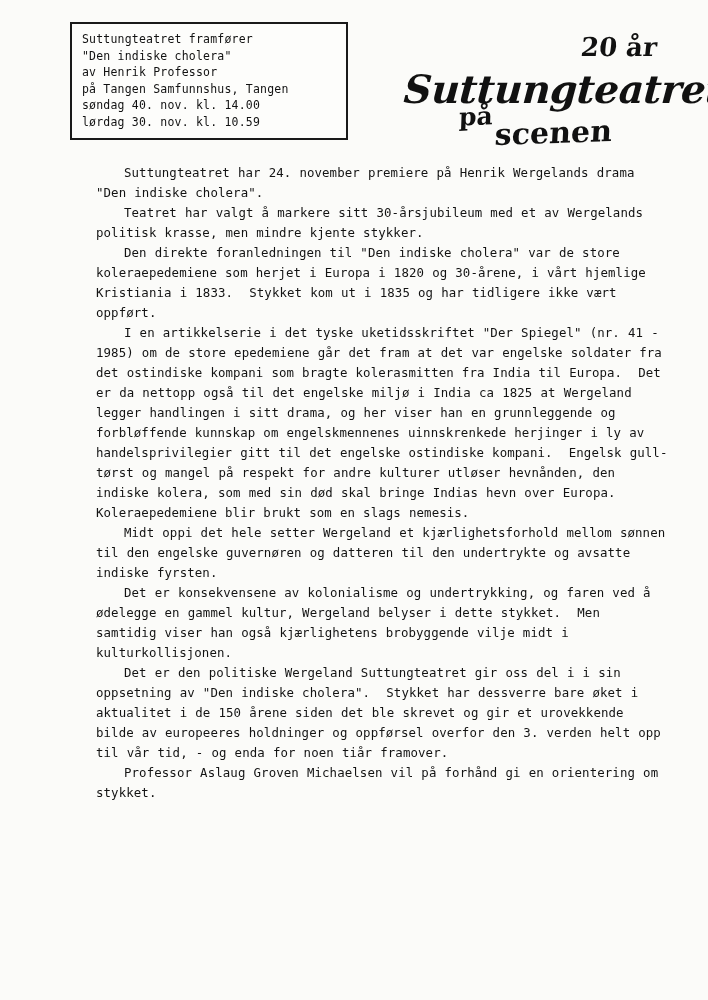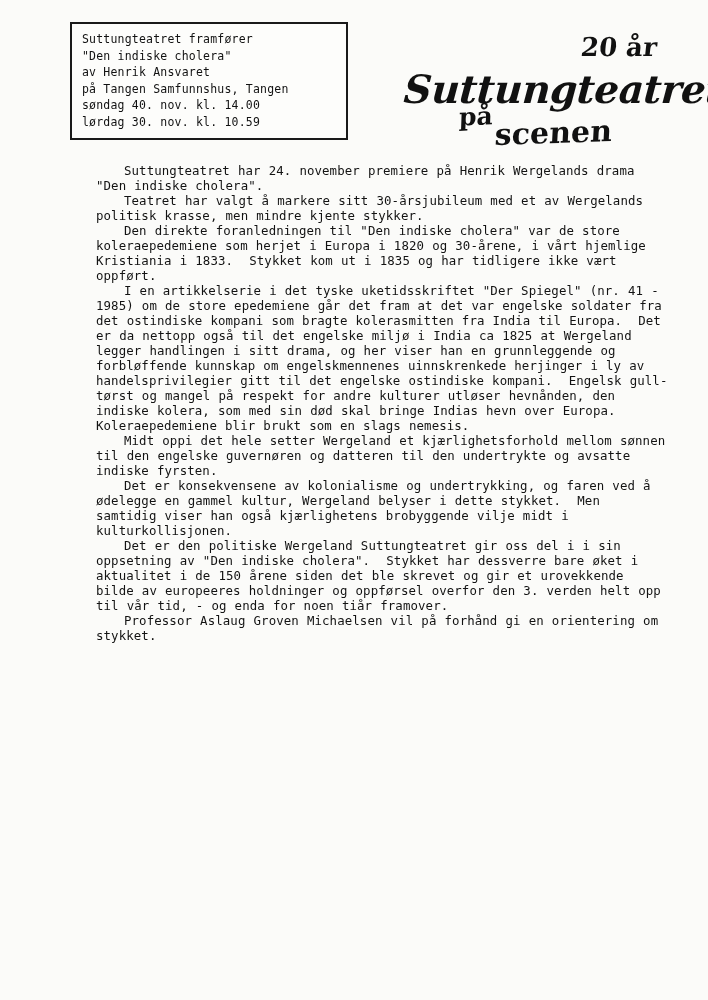--- a/index.html
+++ b/index.html
@@ -100,41 +100,41 @@
 
   
   .body-text {
     position: absolute;
     left: 96px;
     top: 163px;
     width: 572px;
   }
   .para {
     font-size: 12.4px;
-    line-height: 15px;
+    line-height: 20px;
     letter-spacing: 0.1px;
     text-indent: 28px;
     margin: 0 0 0 0;
     white-space: pre-wrap;
     word-spacing: 0.5px;
     color: #131313;
   }
   .para + .para { margin-top: 0px; }
 </style>
 </head>
 <body>
 
 <div class="page">
 
   <div class="header">
 
     <div class="notice-box">
       <div class="notice-line">Suttungteatret framfører</div>
       <div class="notice-line">"Den indiske cholera"</div>
-      <div class="notice-line">av Henrik Ansvaret</div>
+      <div class="notice-line">av Henrik Professor</div>
       <div class="notice-line">på Tangen Samfunnshus, Tangen</div>
       <div class="notice-line">søndag 40. nov. kl. 14.00</div>
       <div class="notice-line">lørdag 30. nov. kl. 10.59</div>
     </div>
 
     <div class="logo">
       <div class="logo-years">20 år</div>
       <div class="logo-main">Suttungteatret</div>
       <div class="logo-pa">på</div>
       <div class="logo-scenen">scenen</div>

